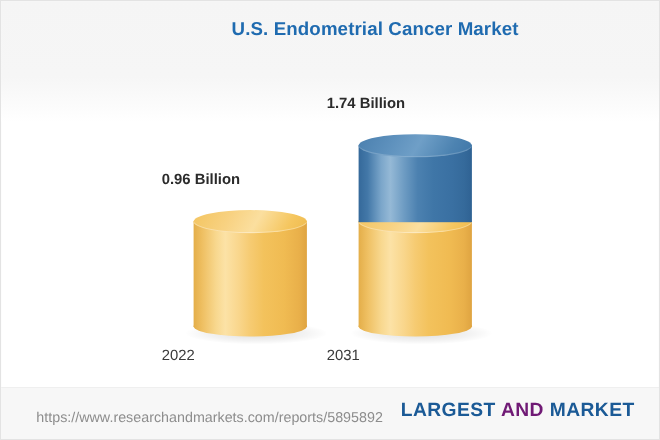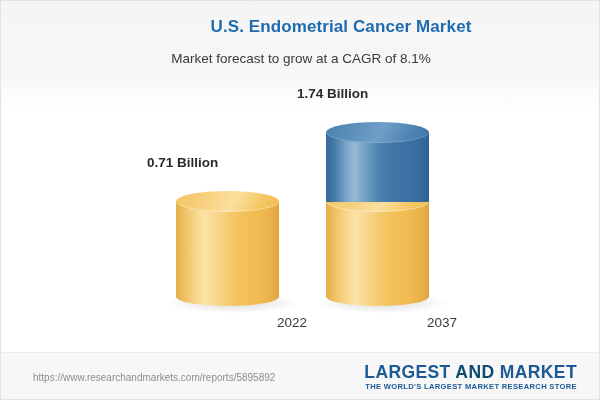--- a/index.html
+++ b/index.html
@@ -61,21 +61,21 @@
     width: 160px;
     text-align: left;
     font-size: 13.5px;
     font-weight: bold;
     color: #2b2b2b;
   }
 
   .cat-label {
     position: absolute;
     width: 160px;
-    text-align: right;
+    text-align: left;
     font-size: 13.5px;
     color: #3a3a3a;
   }
 
   
   .cyl { position: absolute; }
   .cyl-body {
     position: absolute;
     left: 0; top: 0;
     width: 100%;
@@ -129,62 +129,61 @@
   .footer {
     position: absolute;
     left: 0; top: 352px;
     width: 600px;
     height: 47px;
     background: #f7f7f7;
   }
   .footer-url {
     position: absolute;
     left: 32px; top: 371px;
-    font-size: 10px;
+    font-size: 13px;
     color: #8d8d8d;
   }
   .logo {
     position: absolute;
     right: 22px; top: 362px;
     text-align: right;
   }
   .logo-main {
     font-size: 17.5px;
     font-weight: bold;
     letter-spacing: 0.4px;
     line-height: 19px;
     color: #1b5a96;
     white-space: nowrap;
   }
-  .logo-and { color: #0c4a6e; }
+  .logo-and { color: #701a75; }
   .logo-tag {
     font-size: 7.6px;
     font-weight: bold;
     letter-spacing: 0.32px;
     color: #1b5a96;
     line-height: 10px;
     white-space: nowrap;
   }
 </style>
 </head>
 <body>
 
 <div id="canvas">
 
   <div class="header-band"></div>
 
   <div class="chart-title">U.S. Endometrial Cancer Market</div>
 
-  <div class="chart-subtitle">Market forecast to grow at a CAGR of 8.1%</div>
 
   <div class="plot">
 
     <div class="bar-group" style="left:146px; top:0px; width:160px; height:262px;">
 
-      <div class="value-label" style="left:0px; top:68px;">0.71 Billion</div>
+      <div class="value-label" style="left:0px; top:68px;">0.96 Billion</div>
 
       <div class="shadow-ellipse" style="left:22px; top:206px; width:128px; height:20px;"></div>
 
       <div class="cyl" style="left:29px; top:104px; width:103px; height:115px;">
 
         <div class="cyl-bottom-cap y-side-fix" style="top:96px; height:19px;"></div>
 
         <div class="cyl-body y-side-fix" style="top:10px; height:96px;"></div>
 
         <div class="cyl-top y-top" style="top:0px; height:21px;"></div>
@@ -205,28 +204,27 @@
 
         <div class="cyl-body y-side-fix" style="top:79px; height:96px;"></div>
 
         <div class="cyl-top y-top" style="top:69px; height:21px;"></div>
 
         <div class="cyl-body b-side" style="top:10px; height:70px;"></div>
 
         <div class="cyl-top b-top" style="top:0px; height:21px;"></div>
       </div>
 
-      <div class="cat-label" style="left:0px; top:228px;">2037</div>
+      <div class="cat-label" style="left:0px; top:228px;">2031</div>
     </div>
 
   </div>
 
   <div class="footer-rule"></div>
   <div class="footer"></div>
 
   <div class="footer-url">https://www.researchandmarkets.com/reports/5895892</div>
 
   <div class="logo">
     <div class="logo-main"><span>LARGEST</span><span class="logo-and"> </span><span class="logo-and">AND</span><span> </span><span>MARKET</span></div>
-    <div class="logo-tag">THE WORLD'S LARGEST MARKET RESEARCH STORE</div>
   </div>
 
 </div>
 
 </body></html>

